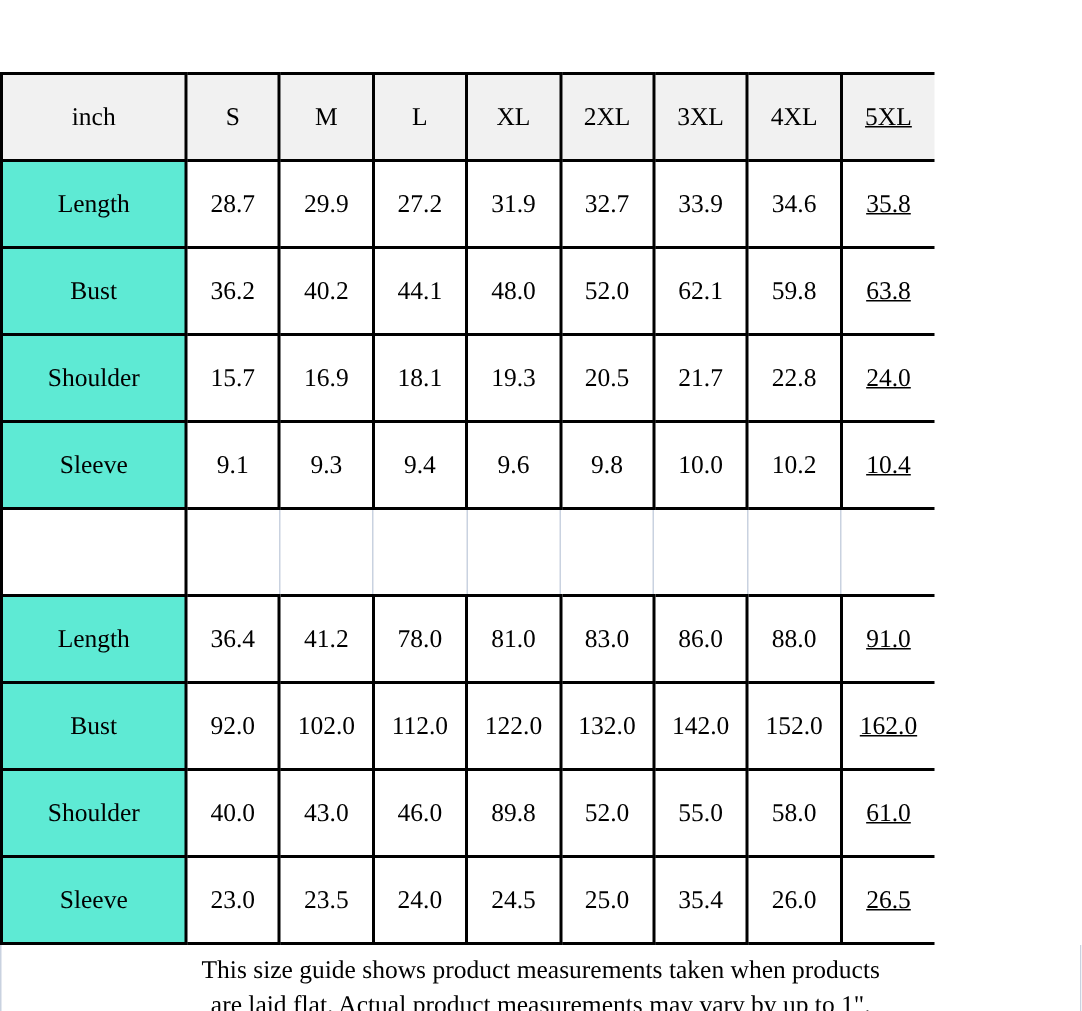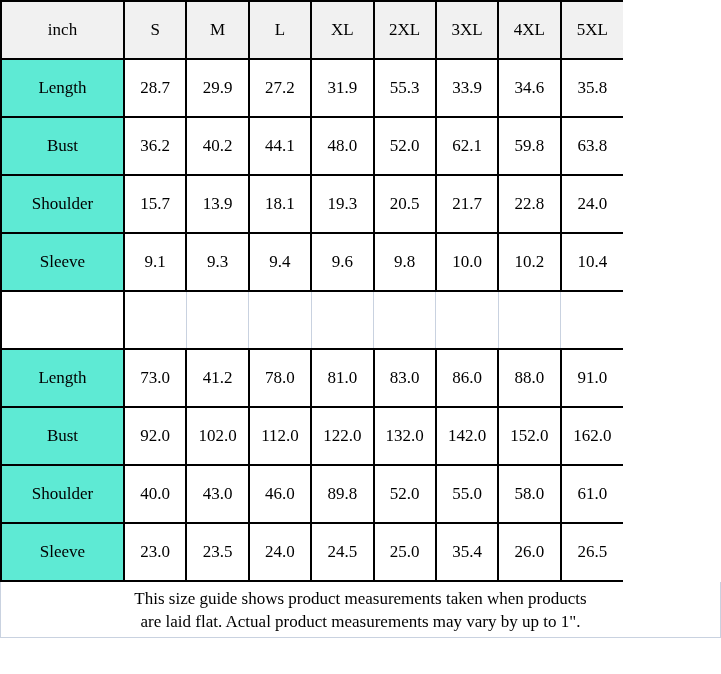--- a/index.html
+++ b/index.html
@@ -8,32 +8,33 @@
     background: #ffffff;
     overflow: hidden;
     font-family: "Liberation Serif", "DejaVu Serif", serif;
     color: #000000;
   }
   .page { width: 721px; height: 674px; }
   table.size-table {
     border-collapse: collapse;
     table-layout: fixed;
     width: 623px;
+    margin-top: 48px;
   }
   col.c-label { width: 123px; }
   td {
     border: 2px solid #000000;
     height: 56px;
     padding: 0;
     text-align: center;
     vertical-align: middle;
     font-size: 17px;
     overflow: hidden;
   }
-  td:last-child { border-right: none; }   
+  td:last-child { border-right: none; text-decoration: underline; }   
   tr.head td { background: #f1f1f1; }
   td.label { background: #5eead4; }
   tr.sep td {
     background: #ffffff;
     border-left: 1px solid #c9d2e0;
     border-right: 1px solid #c9d2e0;
     border-top: 2px solid #000000;
     border-bottom: 2px solid #000000;
   }
   tr.sep td.label {
@@ -85,40 +86,40 @@
           <td>3XL</td>
           <td>4XL</td>
           <td>5XL</td>
         </tr>
         <tr>
           <td class="label">Length</td>
           <td>28.7</td>
           <td>29.9</td>
           <td>27.2</td>
           <td>31.9</td>
-          <td>55.3</td>
+          <td>32.7</td>
           <td>33.9</td>
           <td>34.6</td>
           <td>35.8</td>
         </tr>
         <tr>
           <td class="label">Bust</td>
           <td>36.2</td>
           <td>40.2</td>
           <td>44.1</td>
           <td>48.0</td>
           <td>52.0</td>
           <td>62.1</td>
           <td>59.8</td>
           <td>63.8</td>
         </tr>
         <tr>
           <td class="label">Shoulder</td>
           <td>15.7</td>
-          <td>13.9</td>
+          <td>16.9</td>
           <td>18.1</td>
           <td>19.3</td>
           <td>20.5</td>
           <td>21.7</td>
           <td>22.8</td>
           <td>24.0</td>
         </tr>
         <tr>
           <td class="label">Sleeve</td>
           <td>9.1</td>
@@ -140,21 +141,21 @@
         <td></td>
         <td></td>
         <td></td>
         <td></td>
         <td></td>
       </tr>
     </tbody>
     <tbody id="section-centimeter">
         <tr>
           <td class="label">Length</td>
-          <td>73.0</td>
+          <td>36.4</td>
           <td>41.2</td>
           <td>78.0</td>
           <td>81.0</td>
           <td>83.0</td>
           <td>86.0</td>
           <td>88.0</td>
           <td>91.0</td>
         </tr>
         <tr>
           <td class="label">Bust</td>

